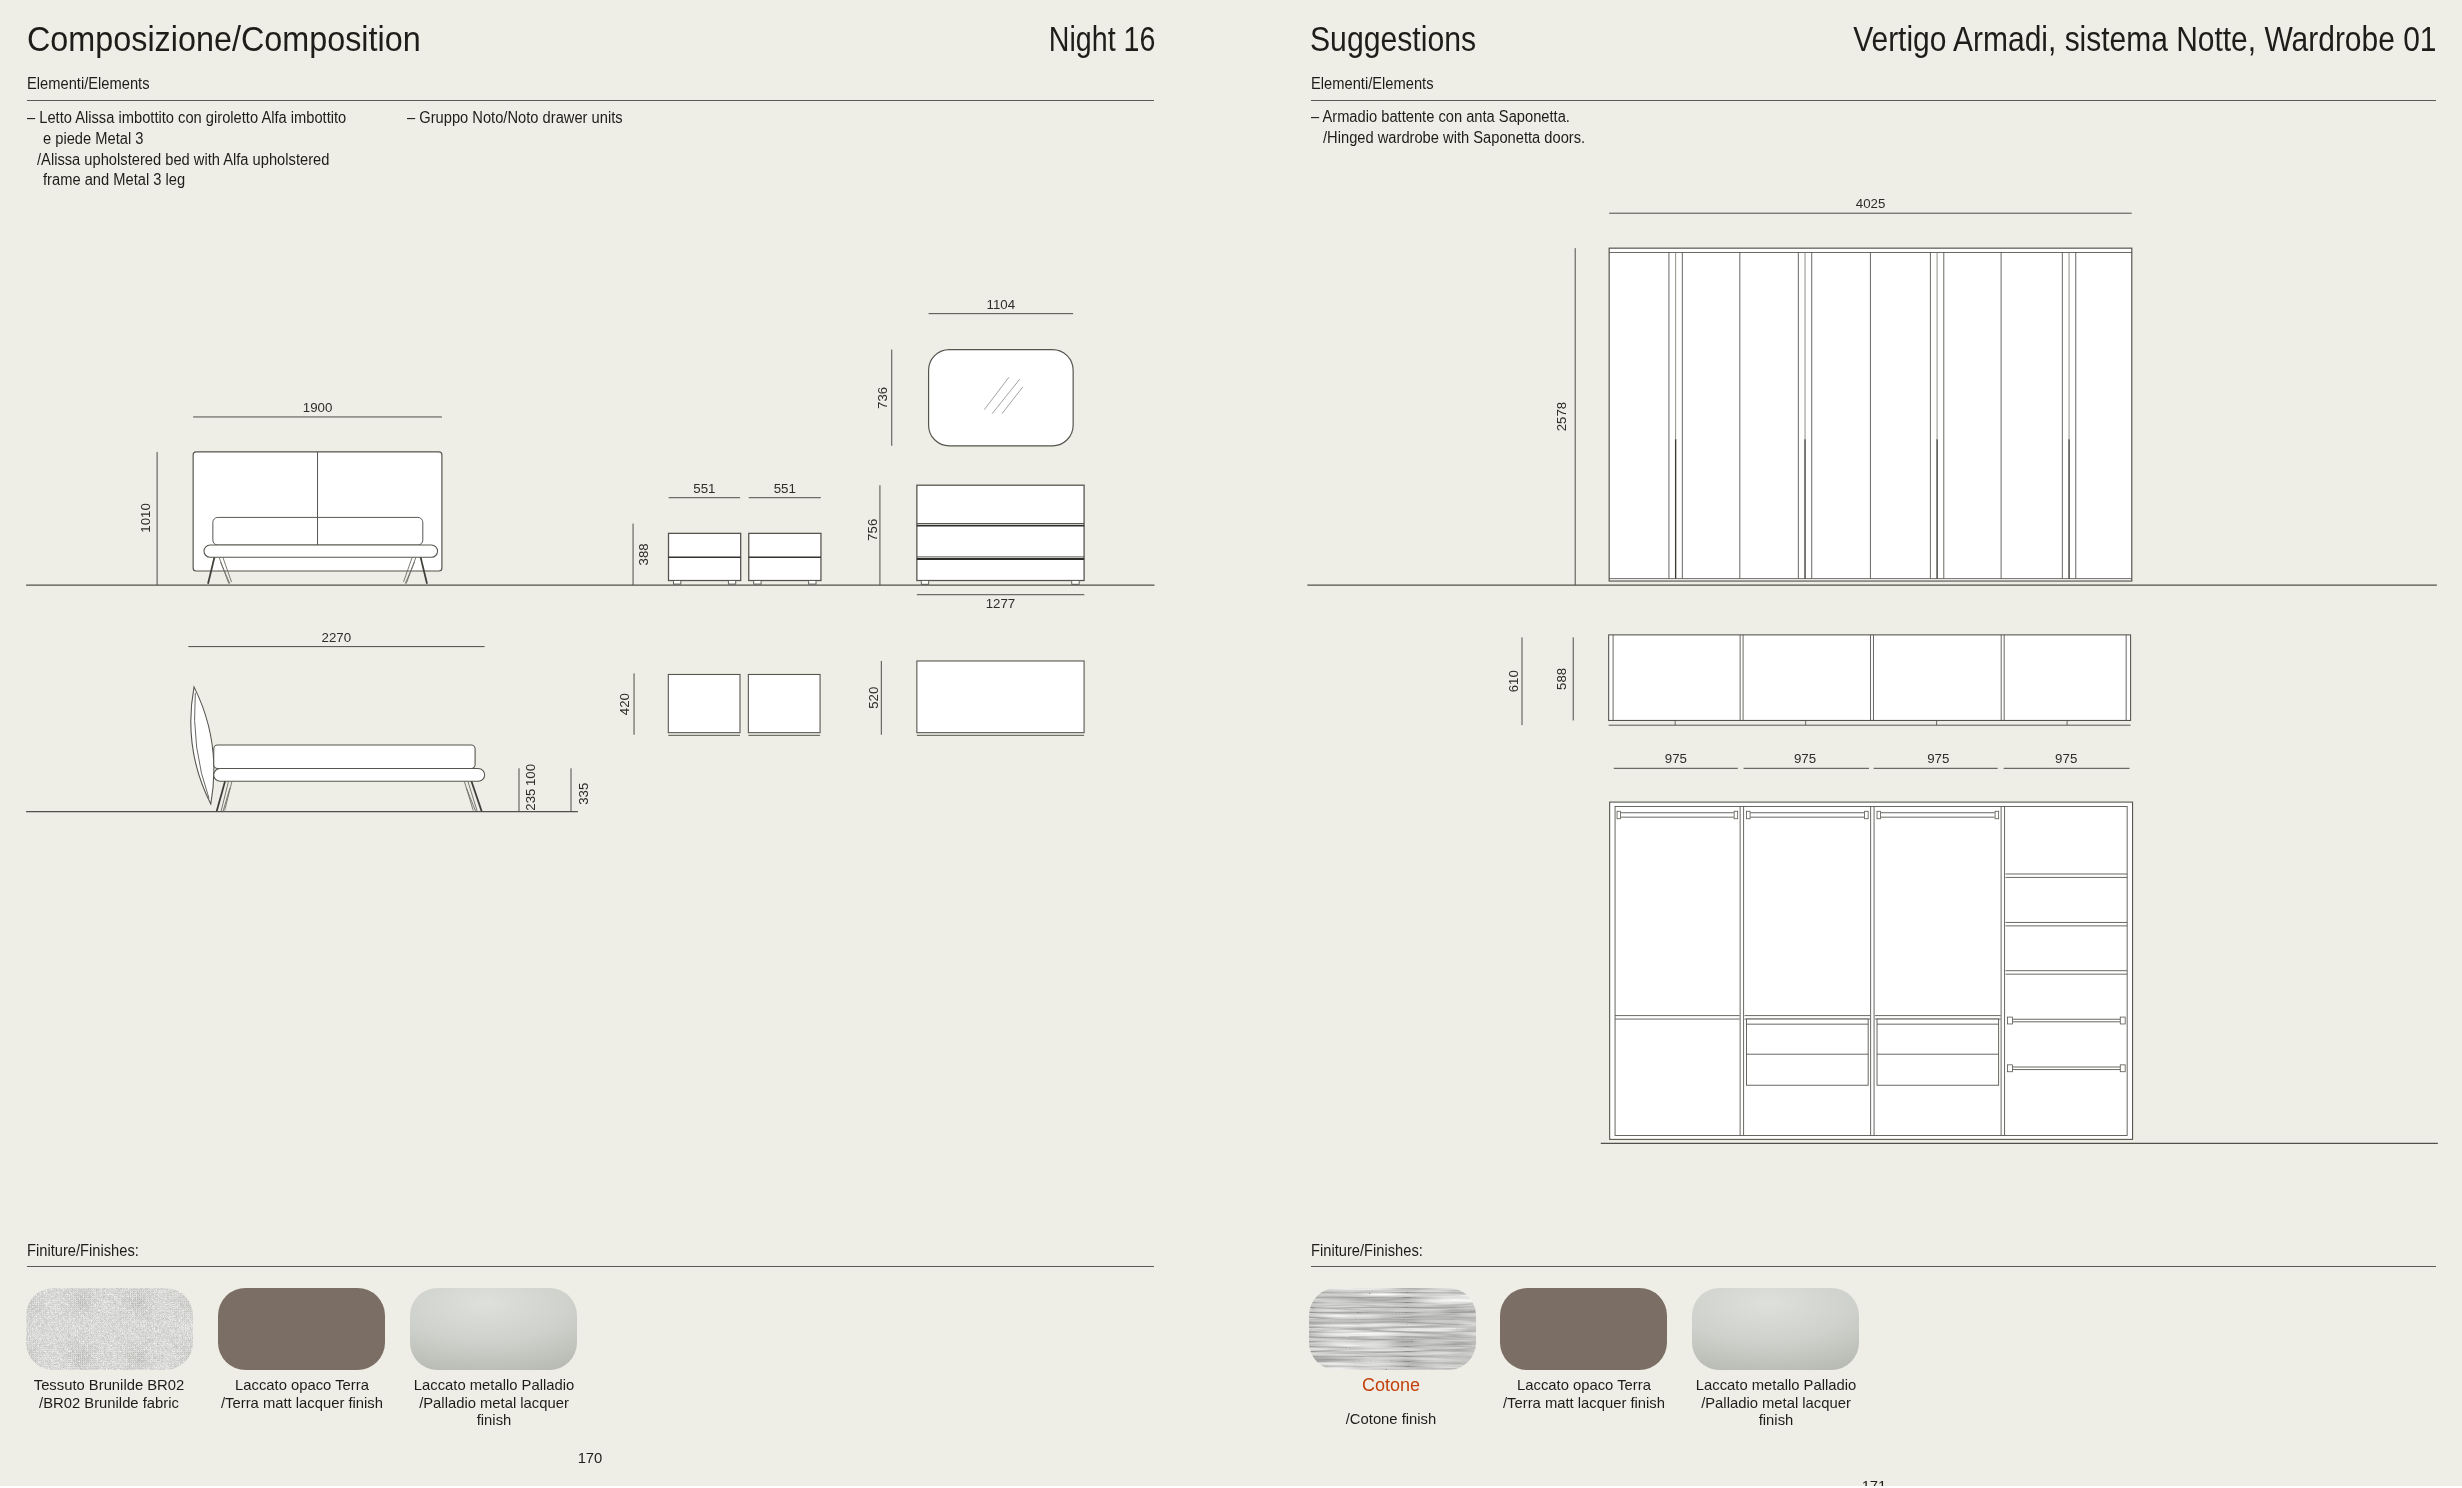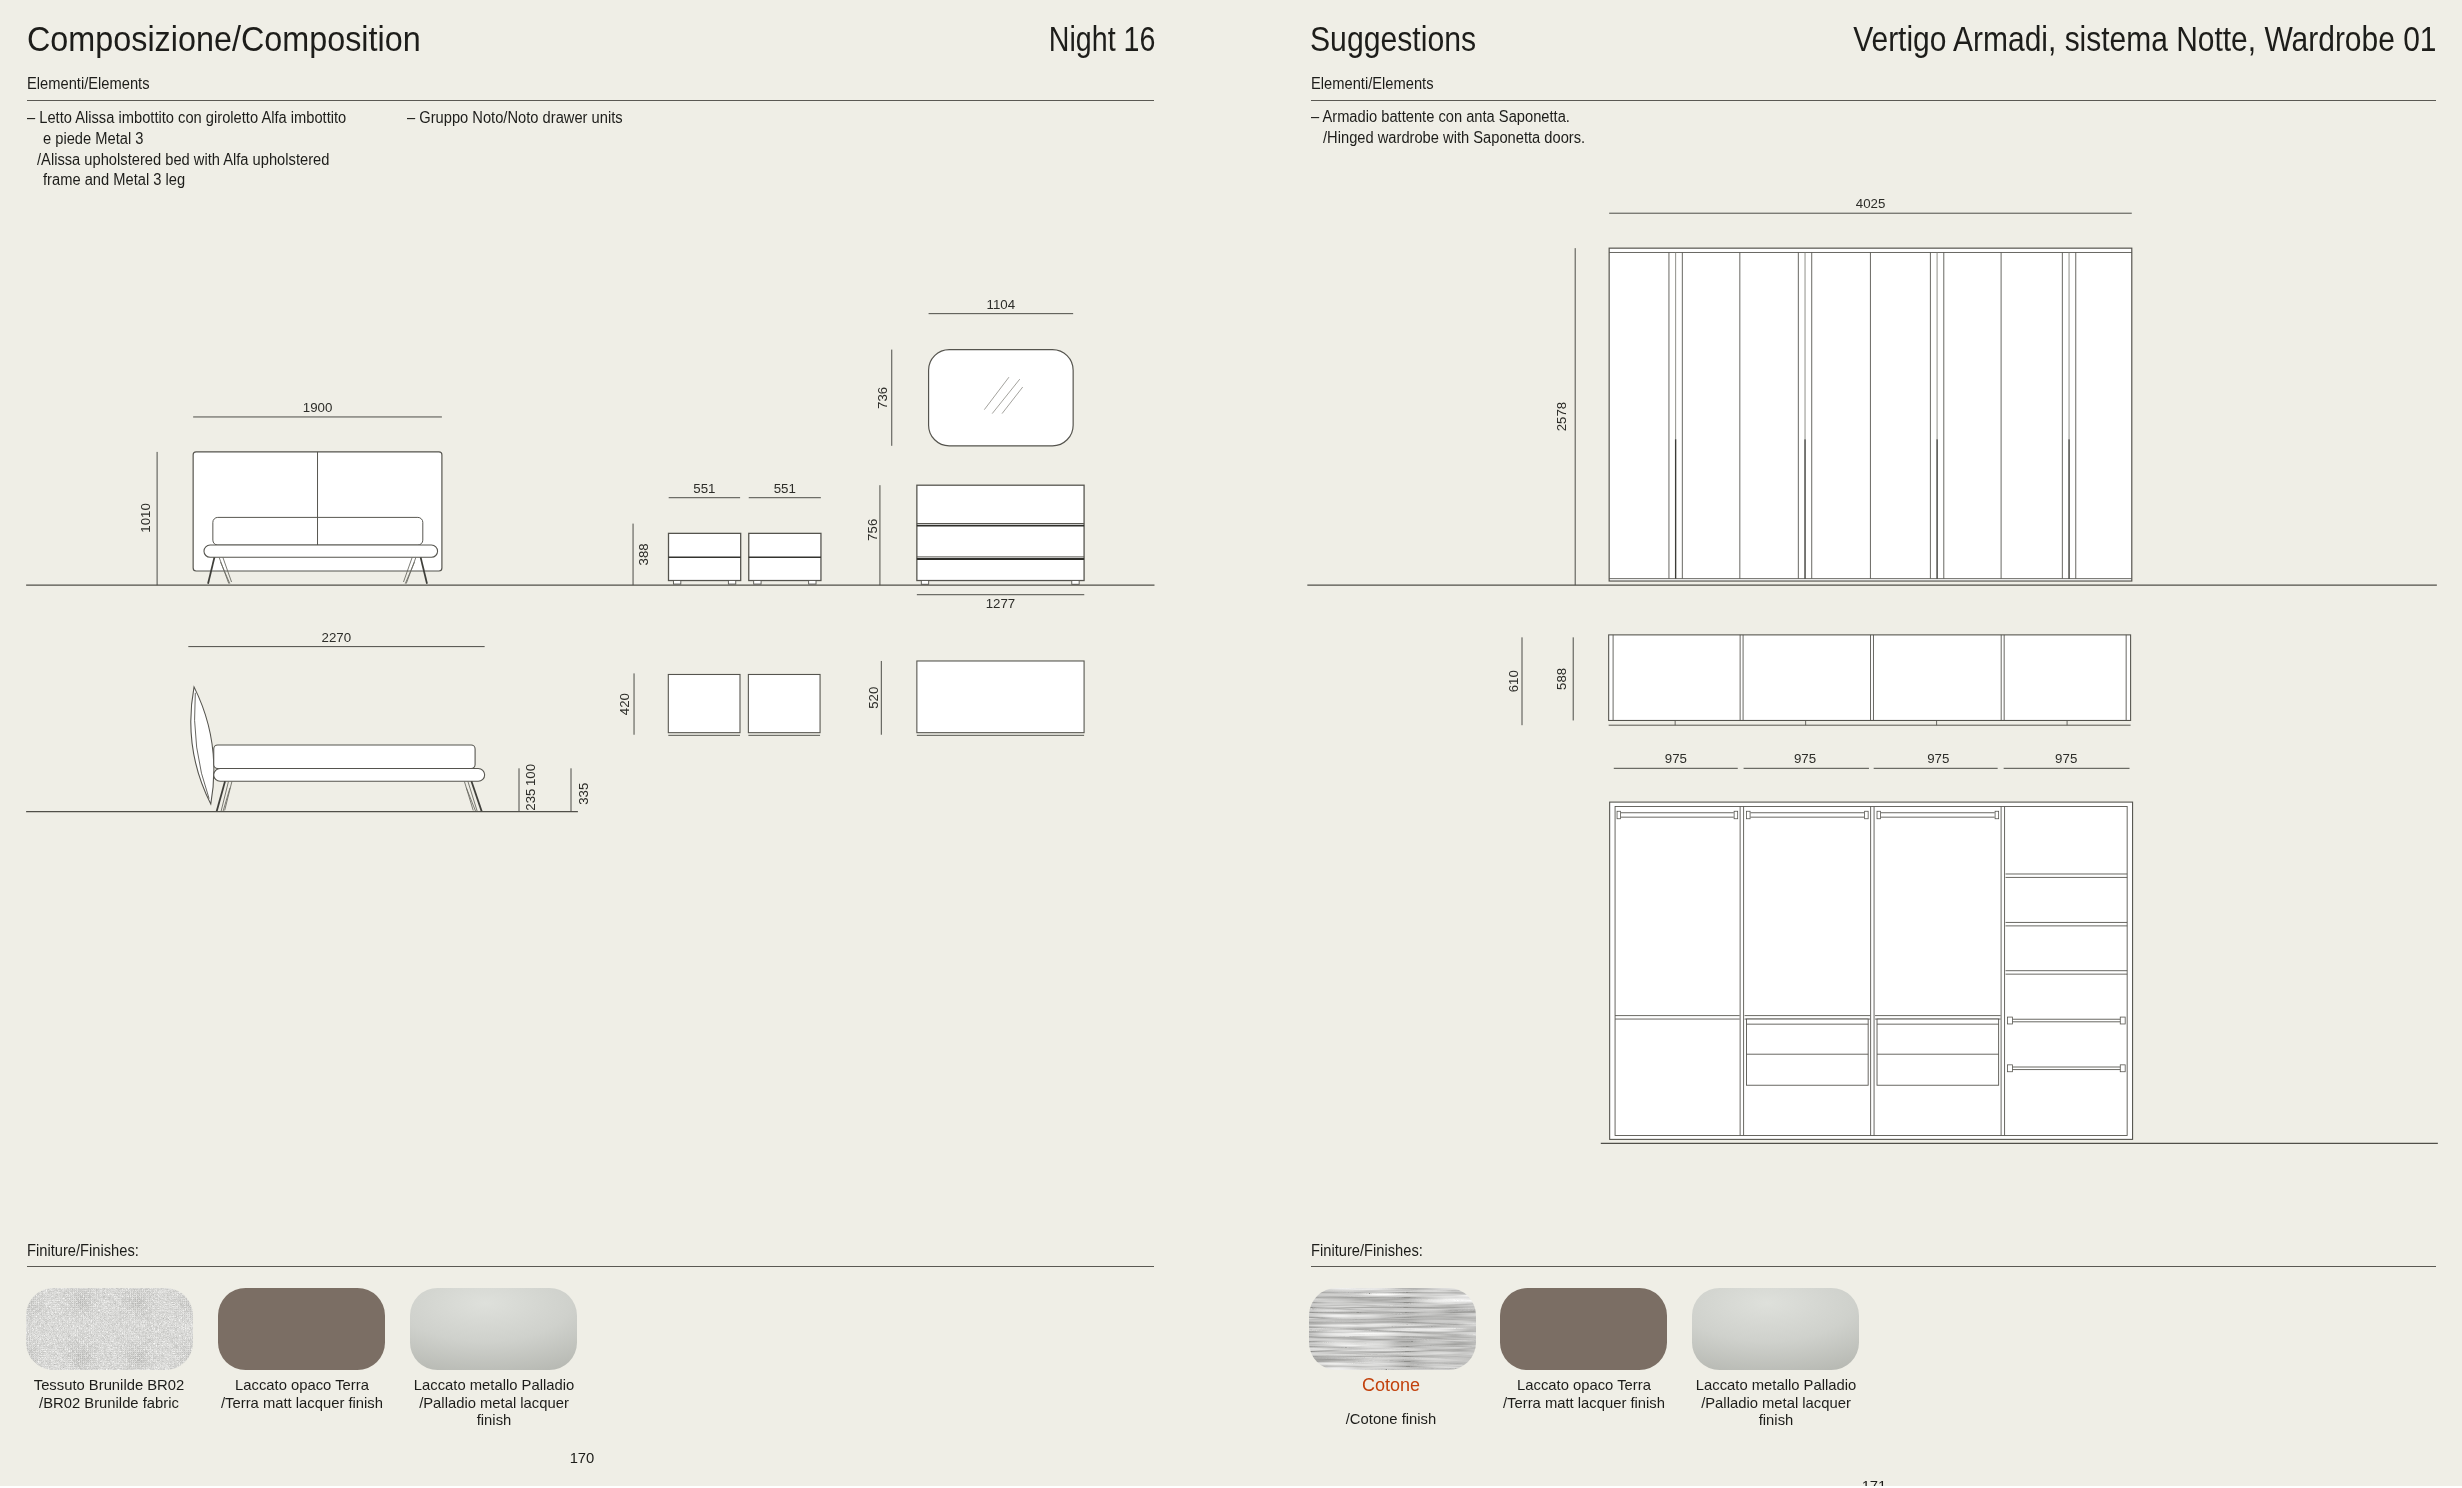--- a/index.html
+++ b/index.html
@@ -338,21 +338,21 @@
 <div style="position:absolute;font-size:14.8px;line-height:14.8px;color:#1d1d1a;white-space:nowrap;left:1190px;width:788px;text-align:center;top:1378px;">Laccato opaco Terra</div>
 
 <div style="position:absolute;font-size:14.8px;line-height:14.8px;color:#1d1d1a;white-space:nowrap;left:1190px;width:788px;text-align:center;top:1396px;">/Terra matt lacquer finish</div>
 
 <div style="position:absolute;font-size:14.8px;line-height:14.8px;color:#1d1d1a;white-space:nowrap;left:1382px;width:788px;text-align:center;top:1378px;">Laccato metallo Palladio</div>
 
 <div style="position:absolute;font-size:14.8px;line-height:14.8px;color:#1d1d1a;white-space:nowrap;left:1382px;width:788px;text-align:center;top:1396px;">/Palladio metal lacquer</div>
 
 <div style="position:absolute;font-size:14.8px;line-height:14.8px;color:#1d1d1a;white-space:nowrap;left:1382px;width:788px;text-align:center;top:1413px;">finish</div>
 
-<div style="position:absolute;font-size:14.8px;line-height:14.8px;color:#1d1d1a;white-space:nowrap;left:188px;width:788px;text-align:center;top:1451px;">170</div>
+<div style="position:absolute;font-size:14.8px;line-height:14.8px;color:#1d1d1a;white-space:nowrap;left:196px;width:788px;text-align:center;top:1451px;">170</div>
 
 <div style="position:absolute;font-size:14.8px;line-height:14.8px;color:#1d1d1a;white-space:nowrap;left:1480px;width:788px;text-align:center;top:1451px;margin-top:28px;">171</div>
 
 <div style="position:absolute;left:26px;top:1288px;width:167px;height:82px;border-radius:27.6px;overflow:hidden;"><svg width="167" height="83" viewBox="0 0 170 84">
       <defs>
         <filter id="fbr" x="0" y="0" width="100%" height="100%">
           <feTurbulence type="turbulence" baseFrequency="0.5" numOctaves="2" seed="7"></feTurbulence>
           <feColorMatrix type="matrix" values="0.27 0.27 0.27 0 0.475  0.27 0.27 0.27 0 0.475  0.27 0.27 0.27 0 0.46  0 0 0 0 1"></feColorMatrix>
         </filter>
       </defs>

